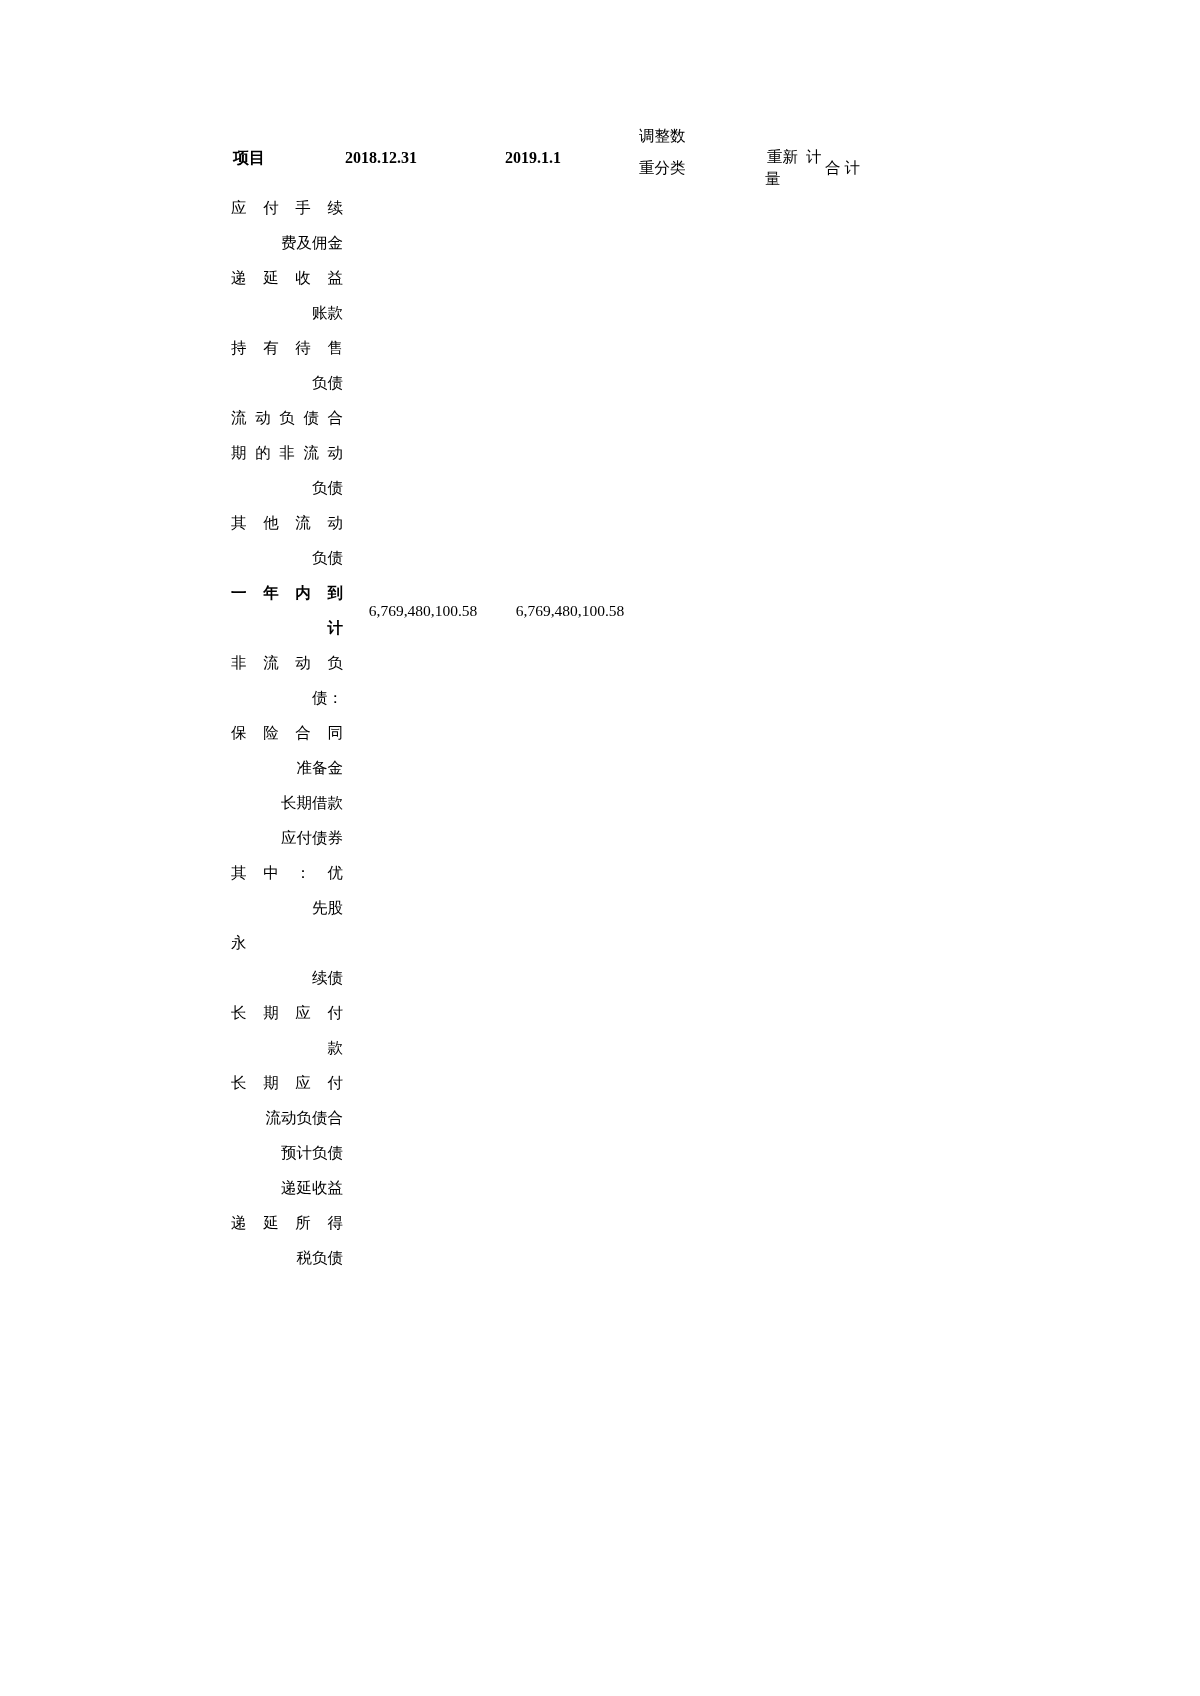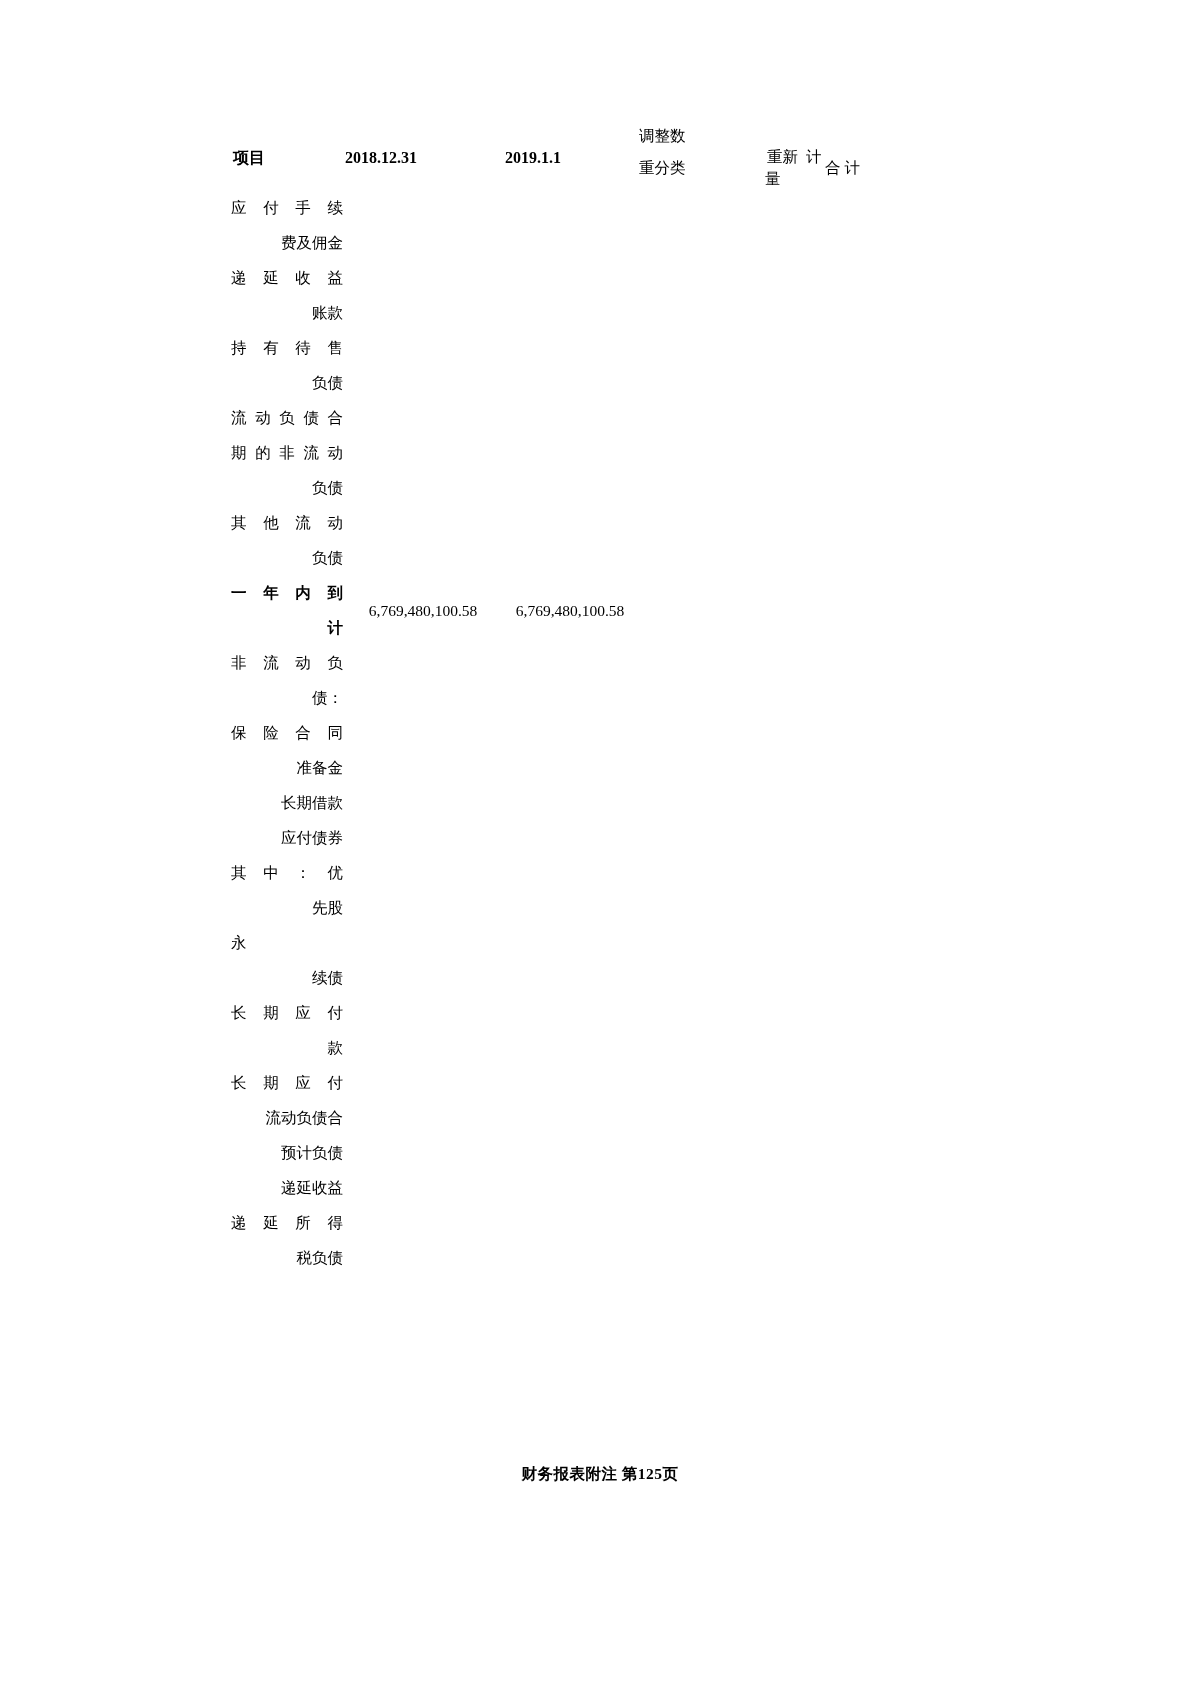--- a/index.html
+++ b/index.html
@@ -333,15 +333,14 @@
             <td class="hline num-cell vline-r"></td>
             <td class="hline num-cell vline-r"></td>
             <td class="hline num-cell vline-r"></td>
             <td class="hline num-cell vline-r"></td>
             <td class="hline num-cell"></td>
           </tr>
         </tbody>
     </table>
   </div>
 
-  <div class="footer">财务报表附注  第125页</div>
 
 </div>
 
 </body></html>

